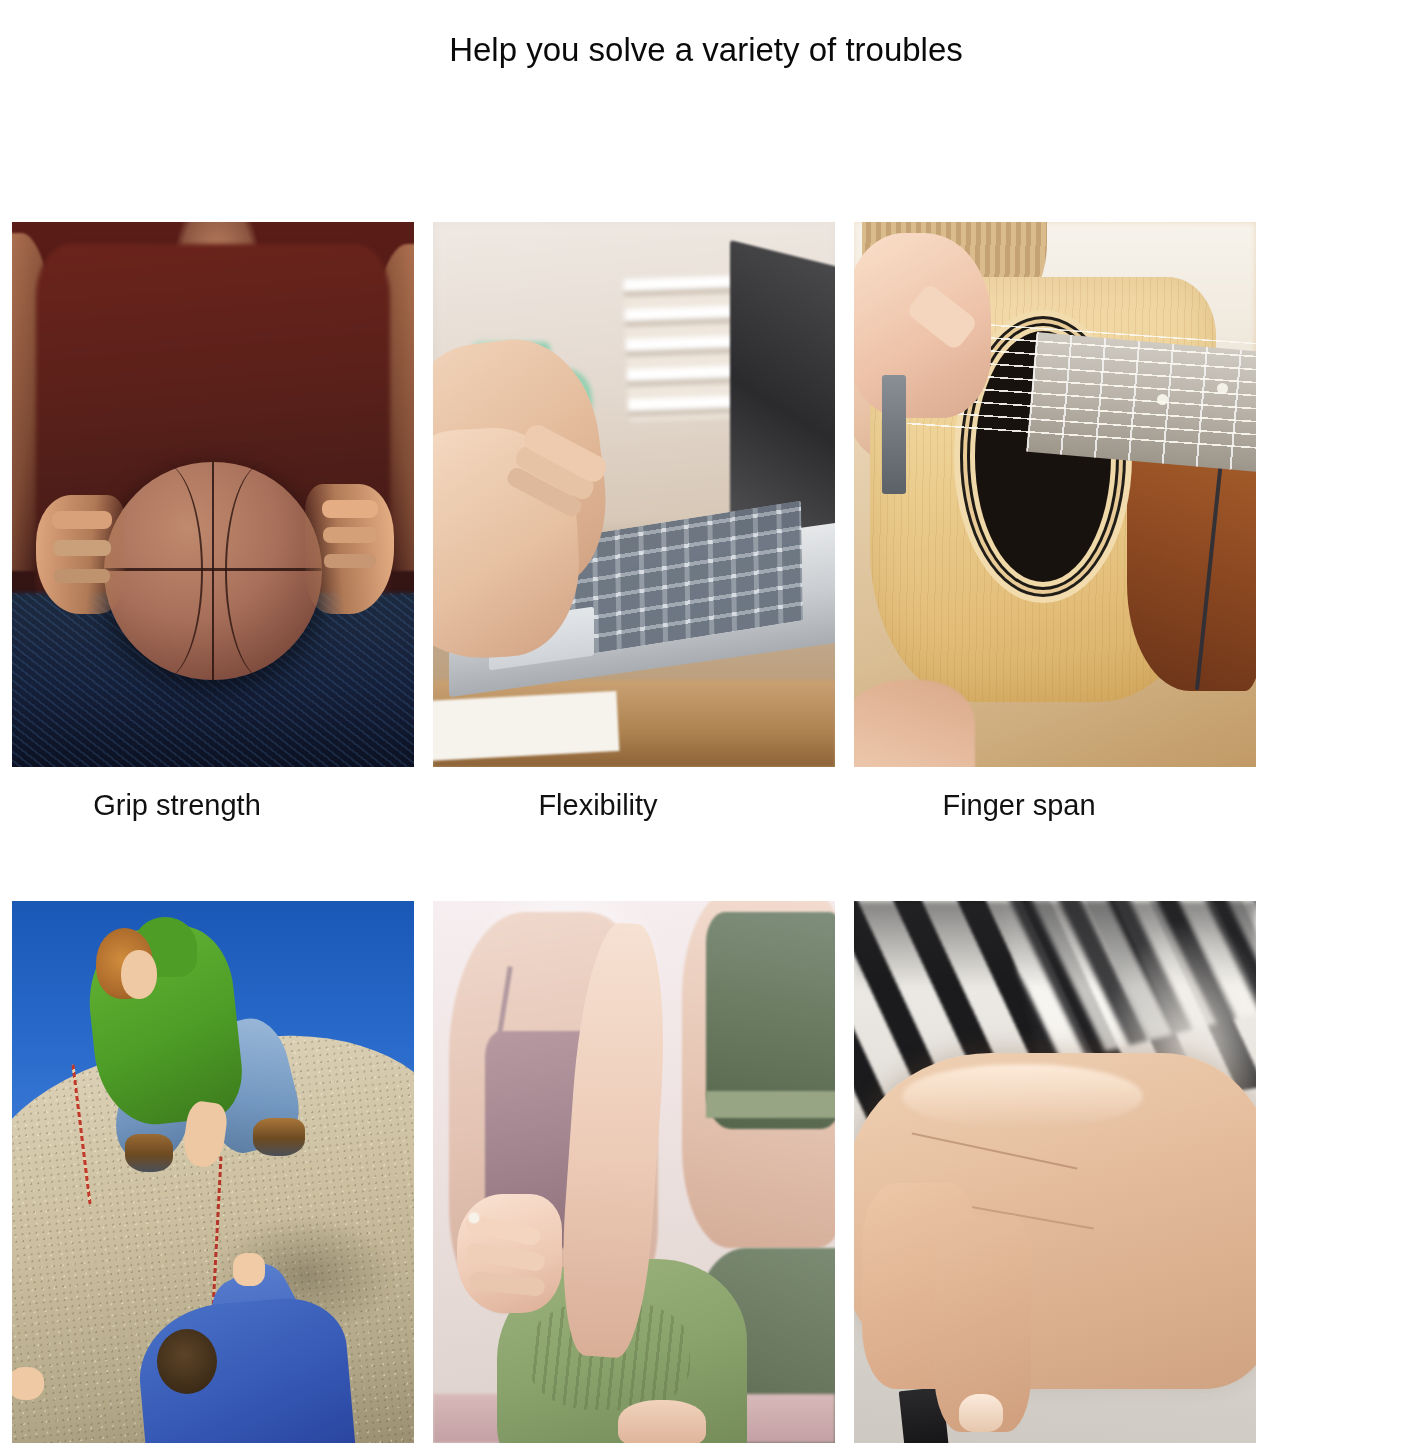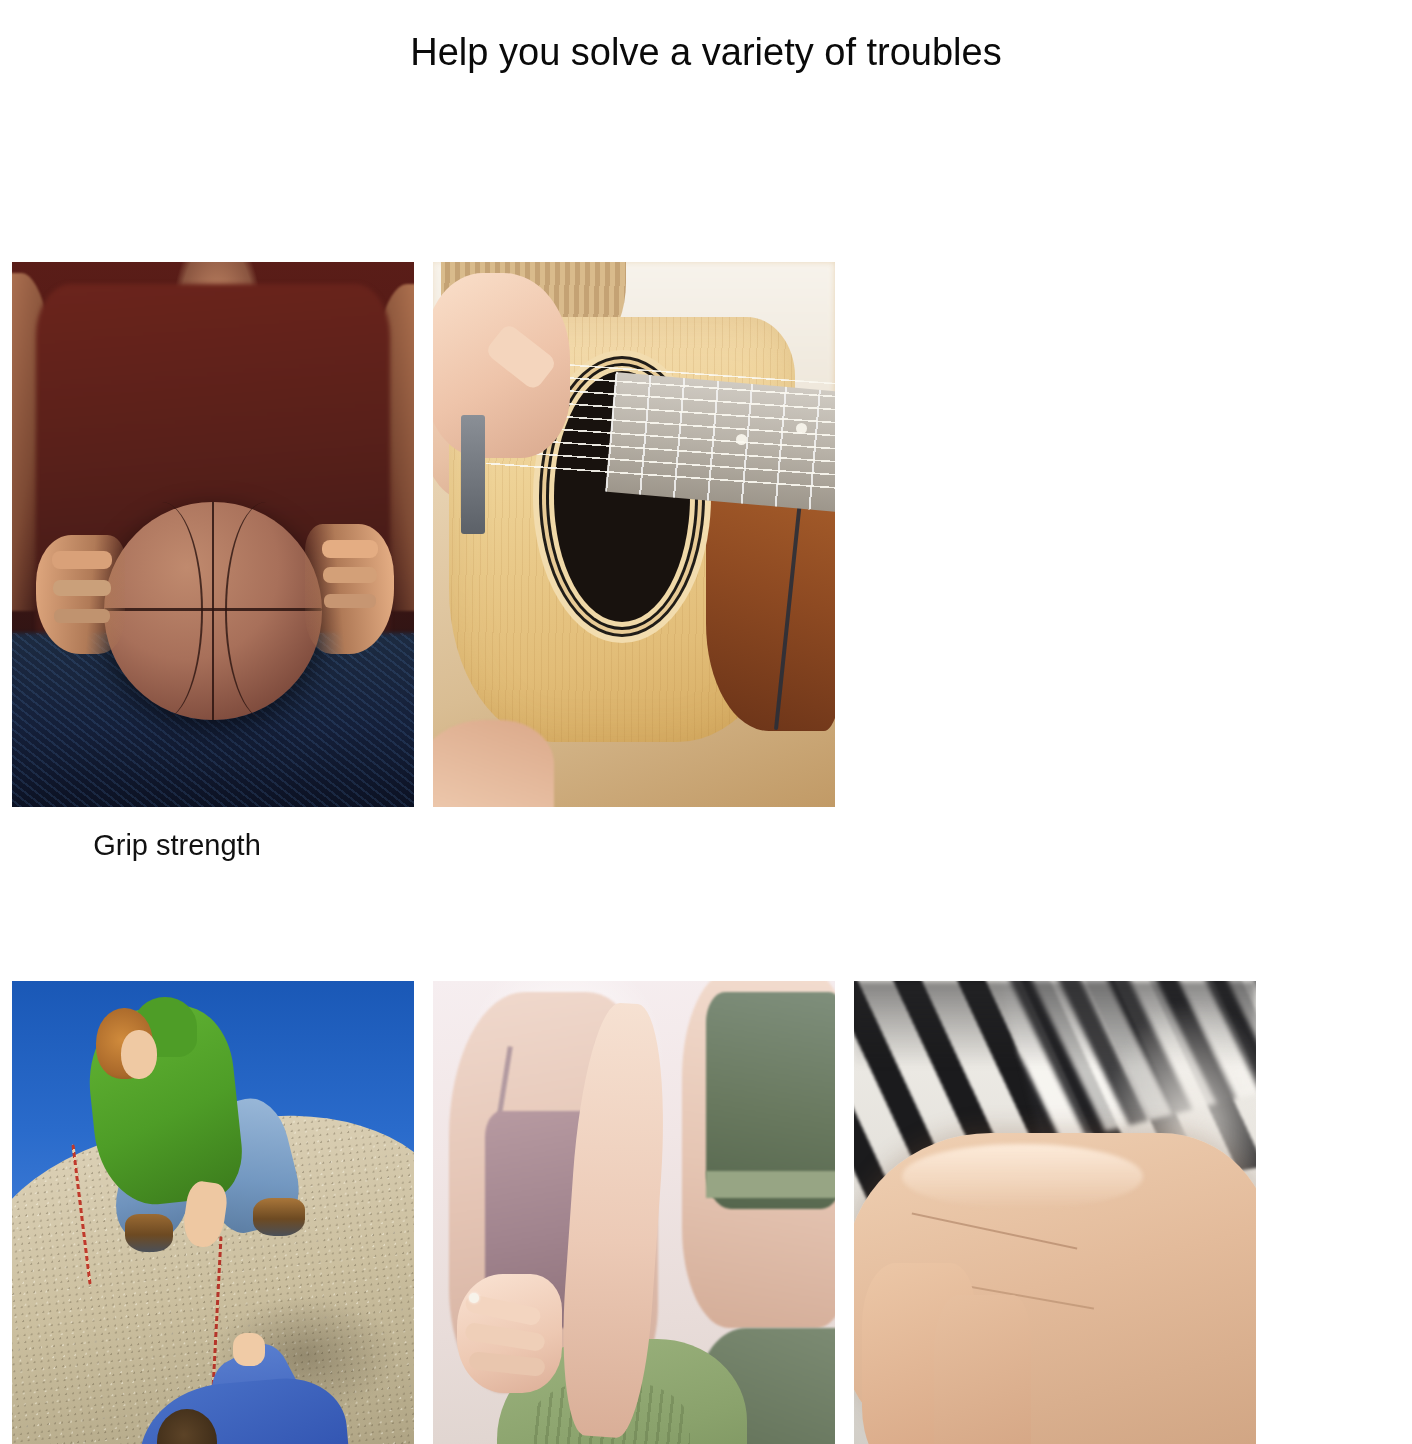--- a/index.html
+++ b/index.html
@@ -9,30 +9,30 @@
     font-family:"Liberation Sans", sans-serif;
     color:#0a0a0a;
     overflow:hidden;
     position:relative;
   }
   .header{width:100%;text-align:center;}
   .title{
     font-size:57px;font-weight:bold;letter-spacing:-0.5px;
     line-height:1;margin:0;padding-top:6px;
   }
-  .sub1{font-size:38px;font-weight:normal;line-height:1;margin:0;padding-top:33px;}
+  .sub1{font-size:33px;font-weight:normal;line-height:1;margin:0;padding-top:33px;}
   .sub2{font-size:33px;font-weight:normal;line-height:1;margin:0;padding-top:22px;}
 
   .grid{
     position:absolute;left:12px;top:222px;
     width:1388px;
   }
   .row{display:flex;gap:91px;}
   .row2{margin-top:81px;}
-  .cell{width:330px;margin-top:40px;}
+  .cell{width:330px;}
   .photo{
     width:402px;height:545px;overflow:hidden;position:relative;
     background:#d8d8d8;
   }
   .row2 .photo{height:542px;}
   .caption{
     text-align:center;font-size:29px;line-height:1;
     padding-top:24px;color:#111;
   }
   .row2 .caption{padding-top:22px;}
@@ -343,20 +343,38 @@
         <div class="seamC1"></div>
           <div class="seamC2"></div>
         <div class="handL"></div>
           <div class="handR"></div>
         <div class="fingL"></div>
           <div class="fingR"></div>
       </div>
       <div class="caption">Grip strength</div>
     </div>
 
+    <div class="cell">
+      <div class="photo p2">
+        <div class="blurbg"></div>
+        <div class="books"></div>
+        <div class="mug"></div>
+          <div class="mugHandle"></div>
+        <div class="screen"></div>
+        <div class="desk"></div>
+        <div class="base"></div>
+        <div class="kb"></div>
+        <div class="trackpad"></div>
+        <div class="paper"></div>
+        <div class="handA"></div>
+          <div class="handB"></div>
+        <div class="fing"></div>
+      </div>
+      <div class="caption">Flexibility</div>
+    </div>
 
     <div class="cell">
       <div class="photo p3">
         <div class="wall"></div>
         <div class="sweater"></div>
         <div class="arm"></div>
         <div class="bodyTop"></div>
           <div class="woodgrain"></div>
         <div class="sideDark"></div>
           <div class="binding"></div>
@@ -365,20 +383,21 @@
         <div class="neck"></div>
           <div class="frets"></div>
         <div class="dot d1"></div>
           <div class="dot d2"></div>
         <div class="strings"></div>
         <div class="hand"></div>
           <div class="thumb"></div>
         <div class="capo"></div>
         <div class="leg"></div>
       </div>
+      <div class="caption">Finger span</div>
     </div>
 
   </div>
 
   <div class="row row2">
 
     <div class="cell">
       <div class="photo p4">
         <div class="sky"></div>
         <div class="rock"></div>

